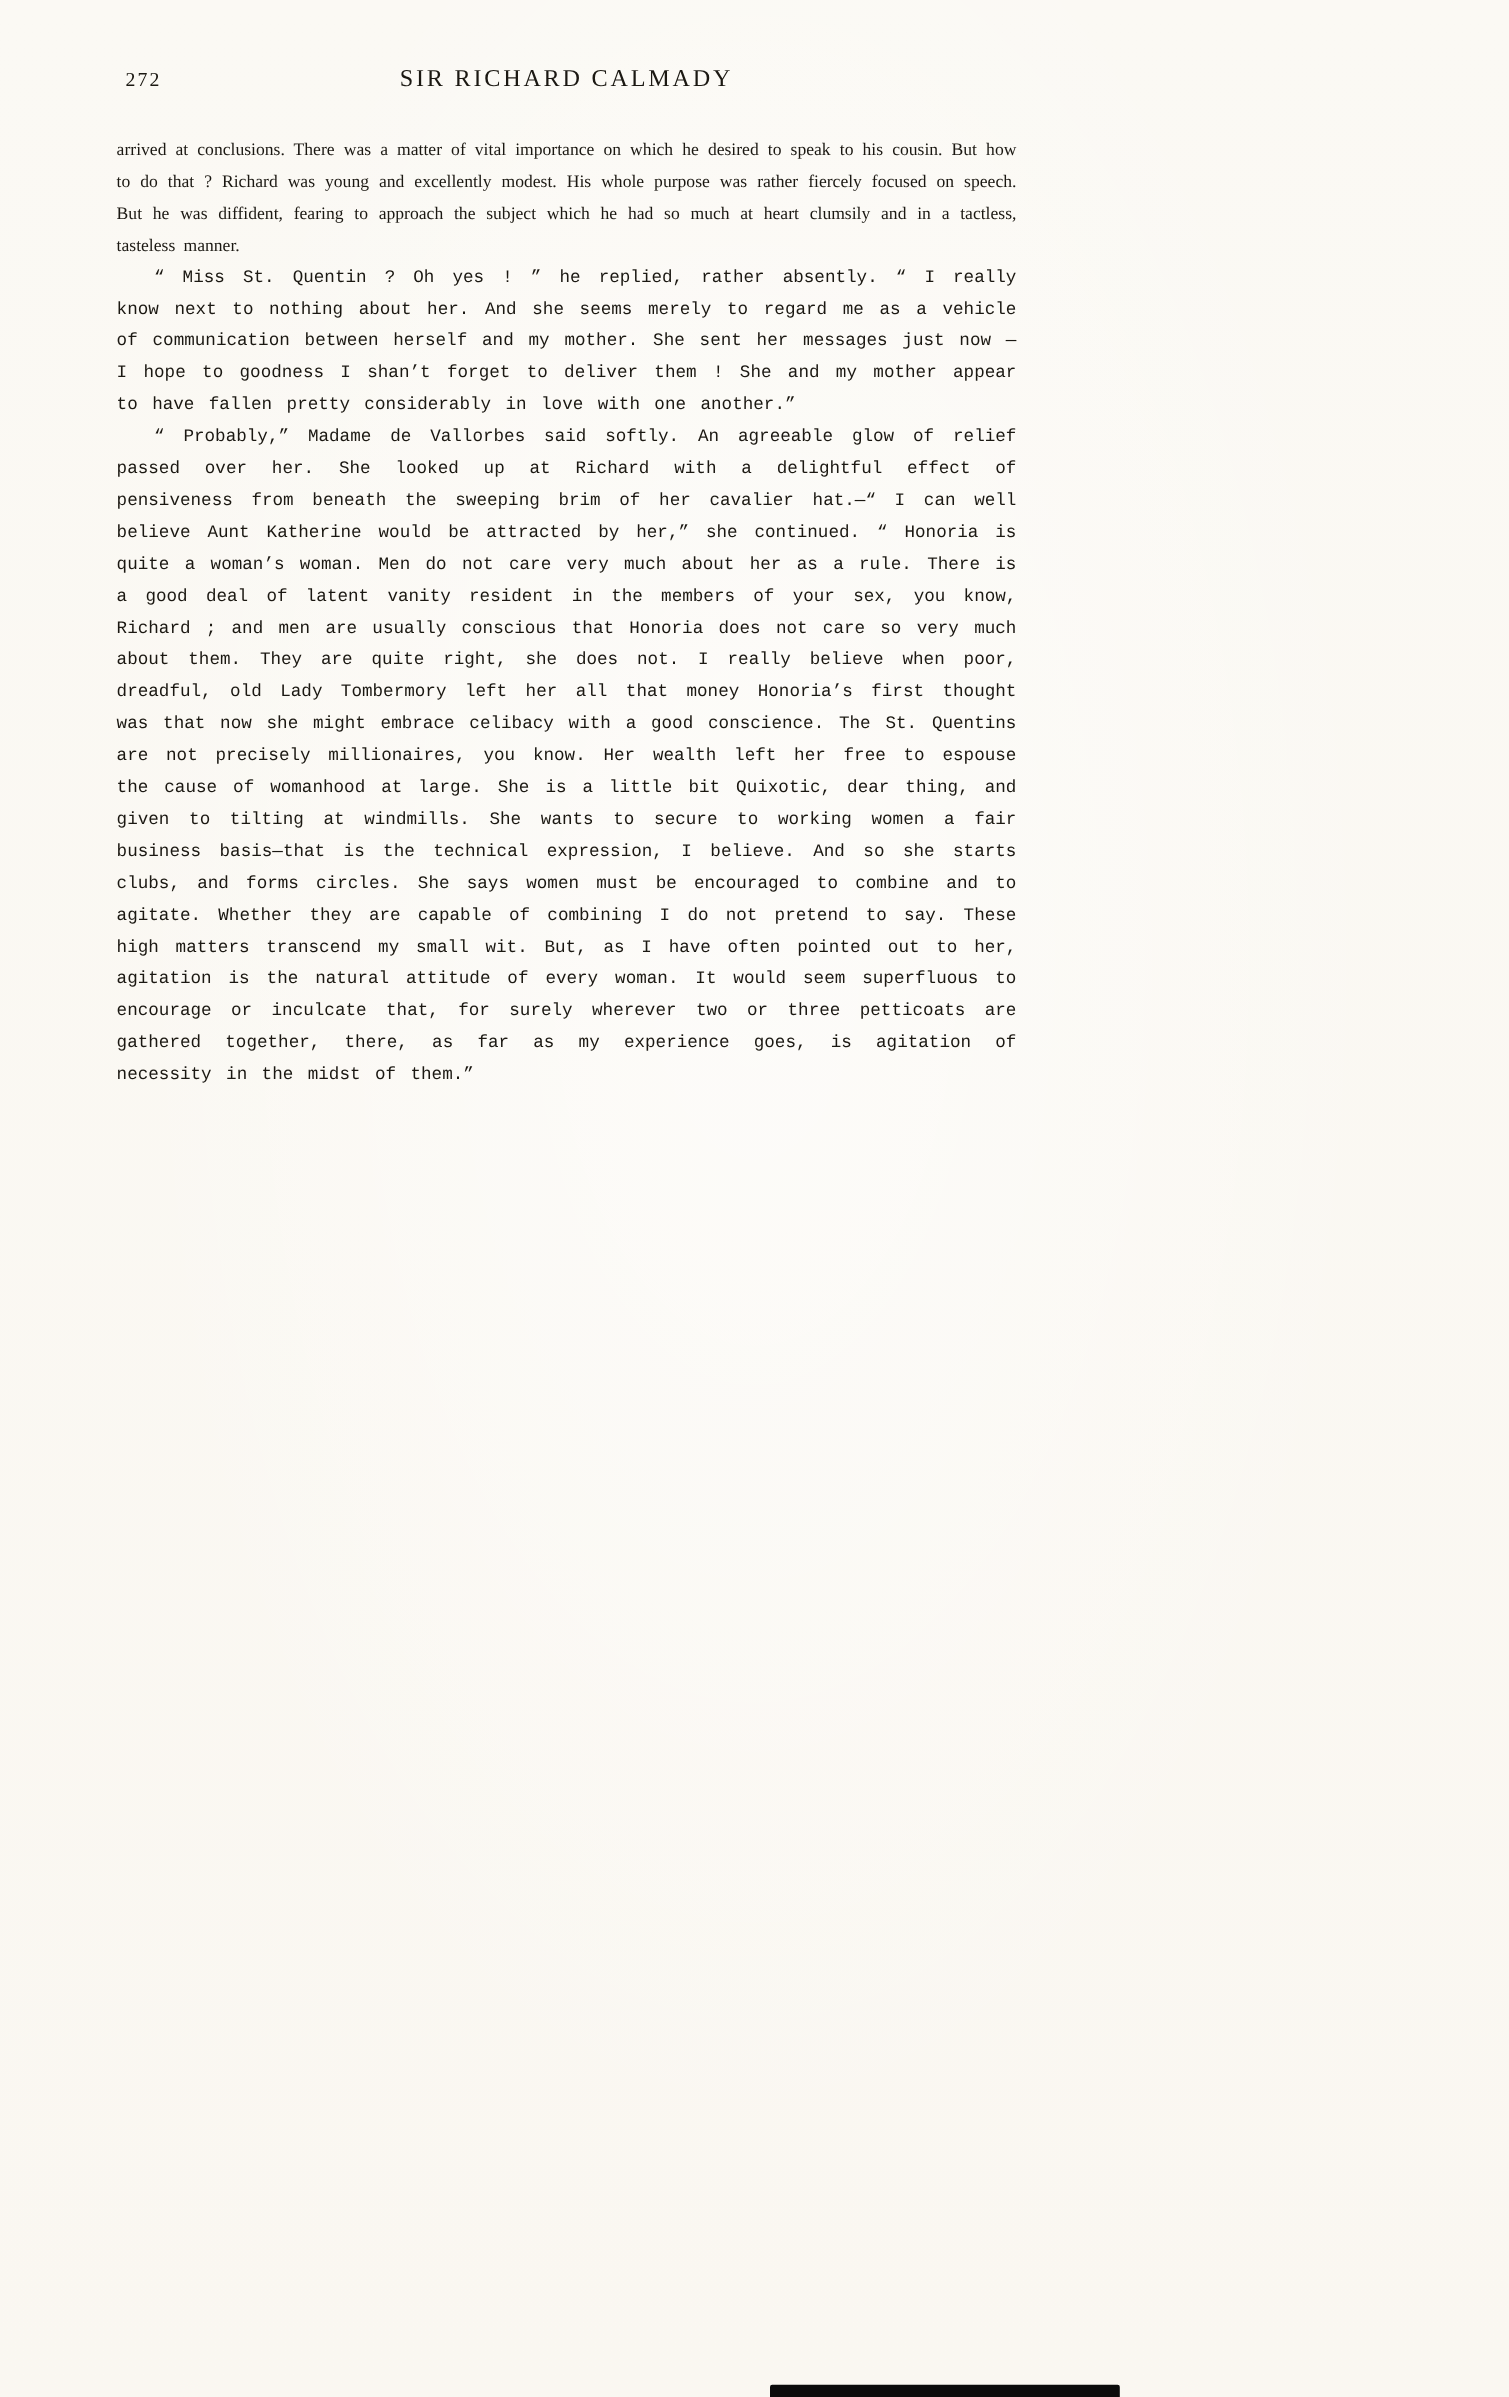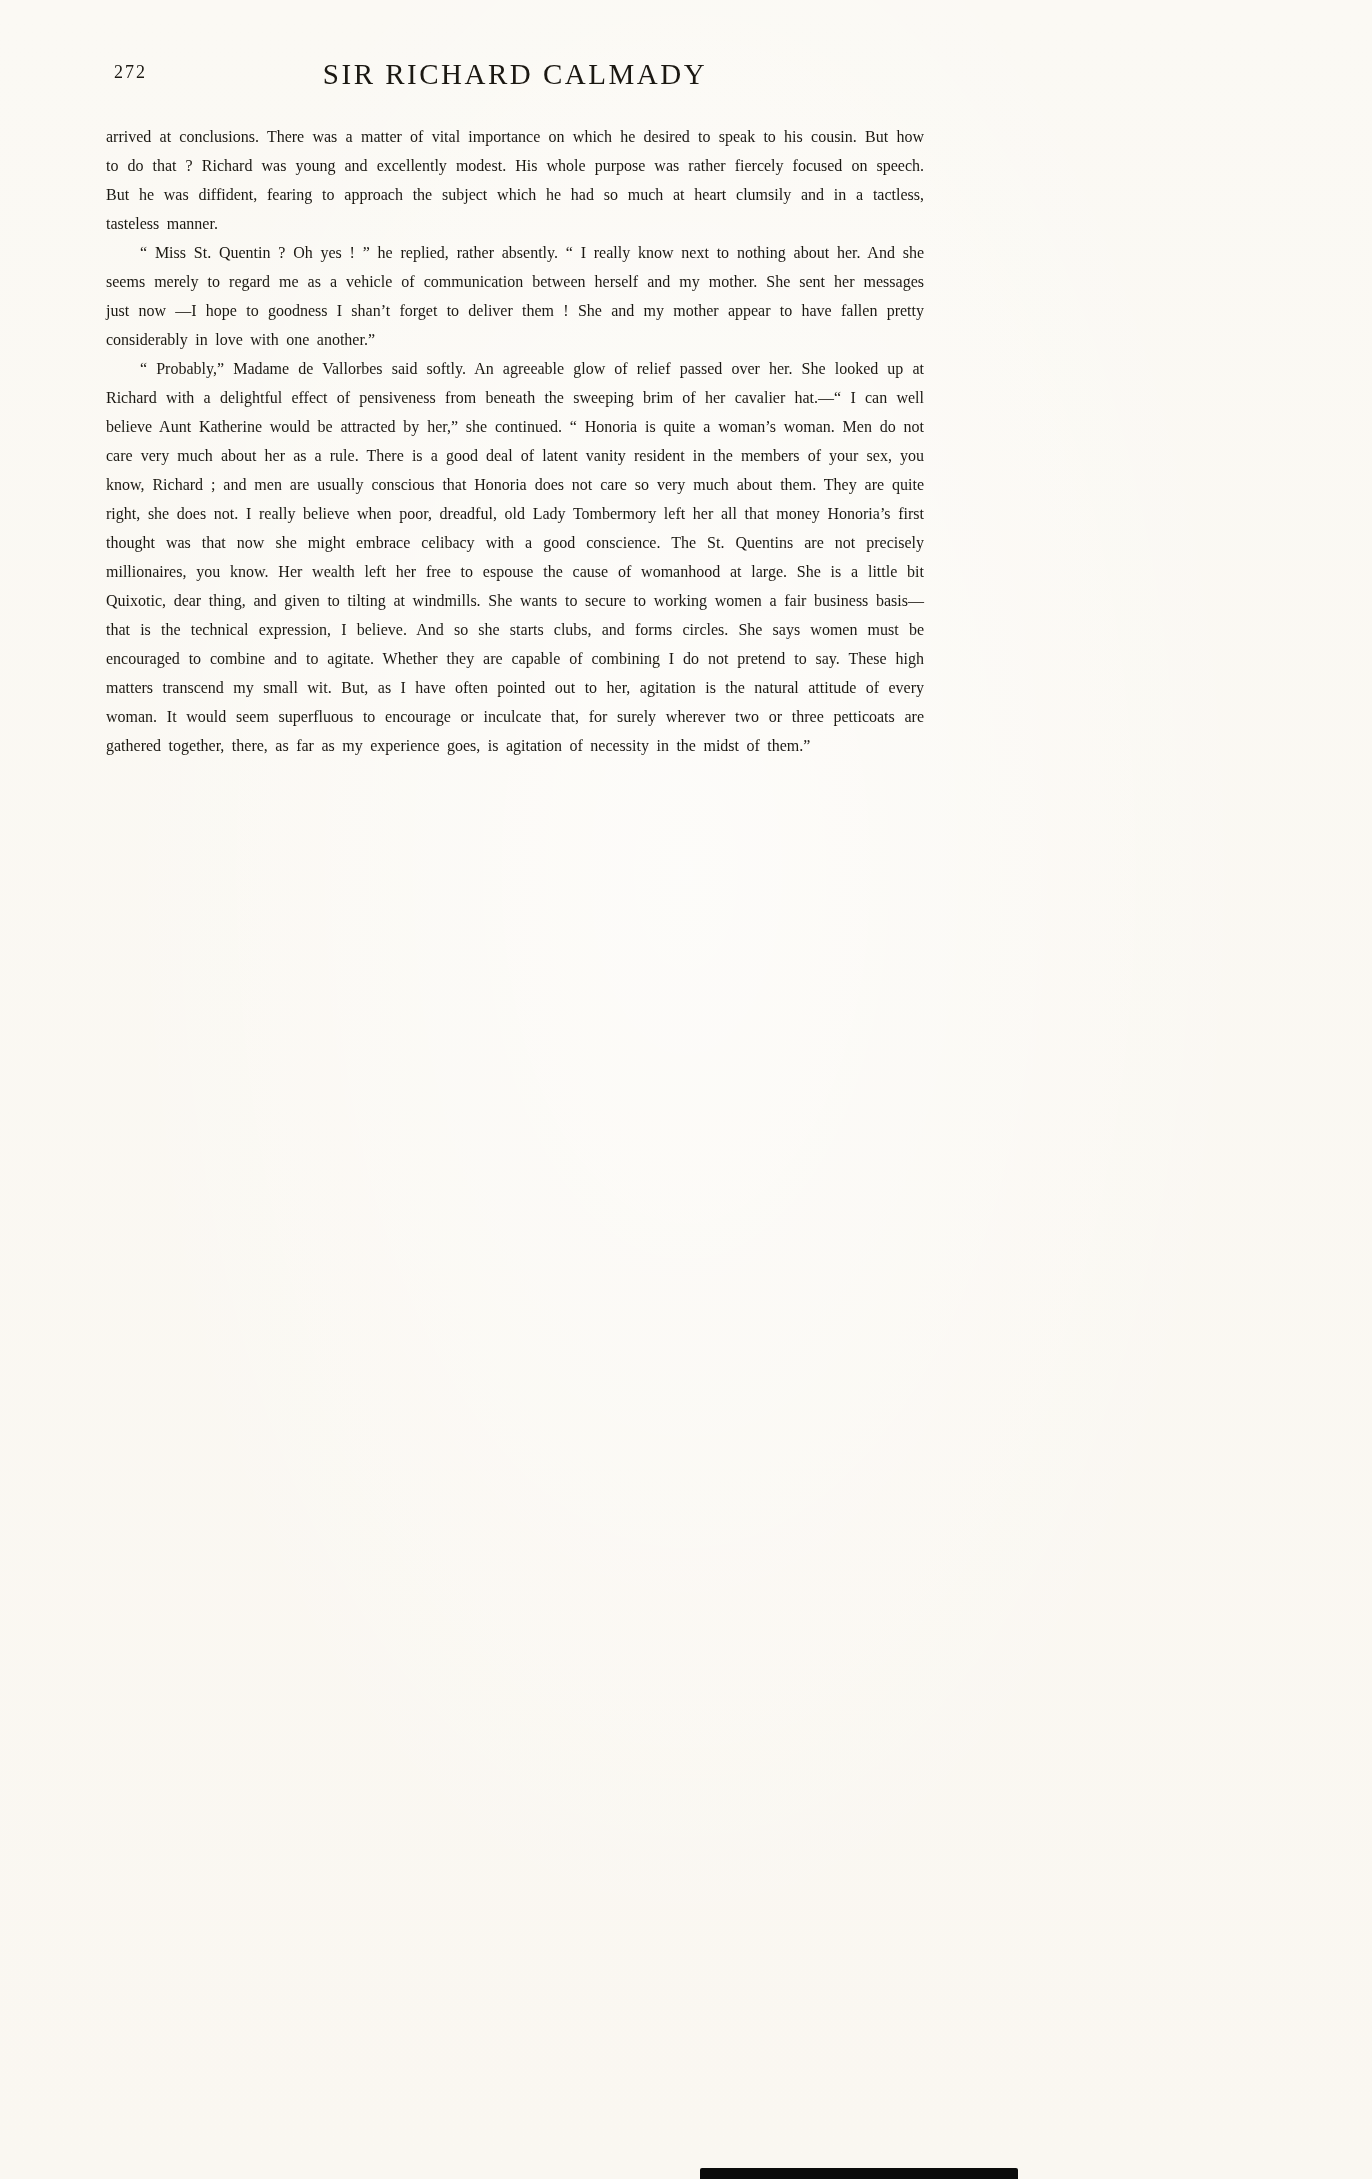--- a/index.html
+++ b/index.html
@@ -40,36 +40,37 @@
     top: 4px;
     font-size: 18px;
     letter-spacing: 2px;
   }
   .running-title {
     position: absolute;
     left: 0;
     right: 0;
     top: 0;
     text-align: center;
-    font-size: 29px;
+    font-size: 22px;
     letter-spacing: 2.5px;
     font-weight: 400;
     margin: 0;
   }
   .body-text {
     font-size: 16px;
     line-height: 29px;
     text-align: justify;
     word-spacing: 3.5px;
   }
   .body-text p {
     margin: 0;
   }
   .body-text p.indent {
     text-indent: 34px;
+    font-family: Liberation Mono, monospace;
   }
   .scan-bar {
     position: absolute;
     left: 700px;
     bottom: 0;
     width: 318px;
     height: 11px;
     background: #0b0b0b;
     border-radius: 2px 2px 0 0;
   }

